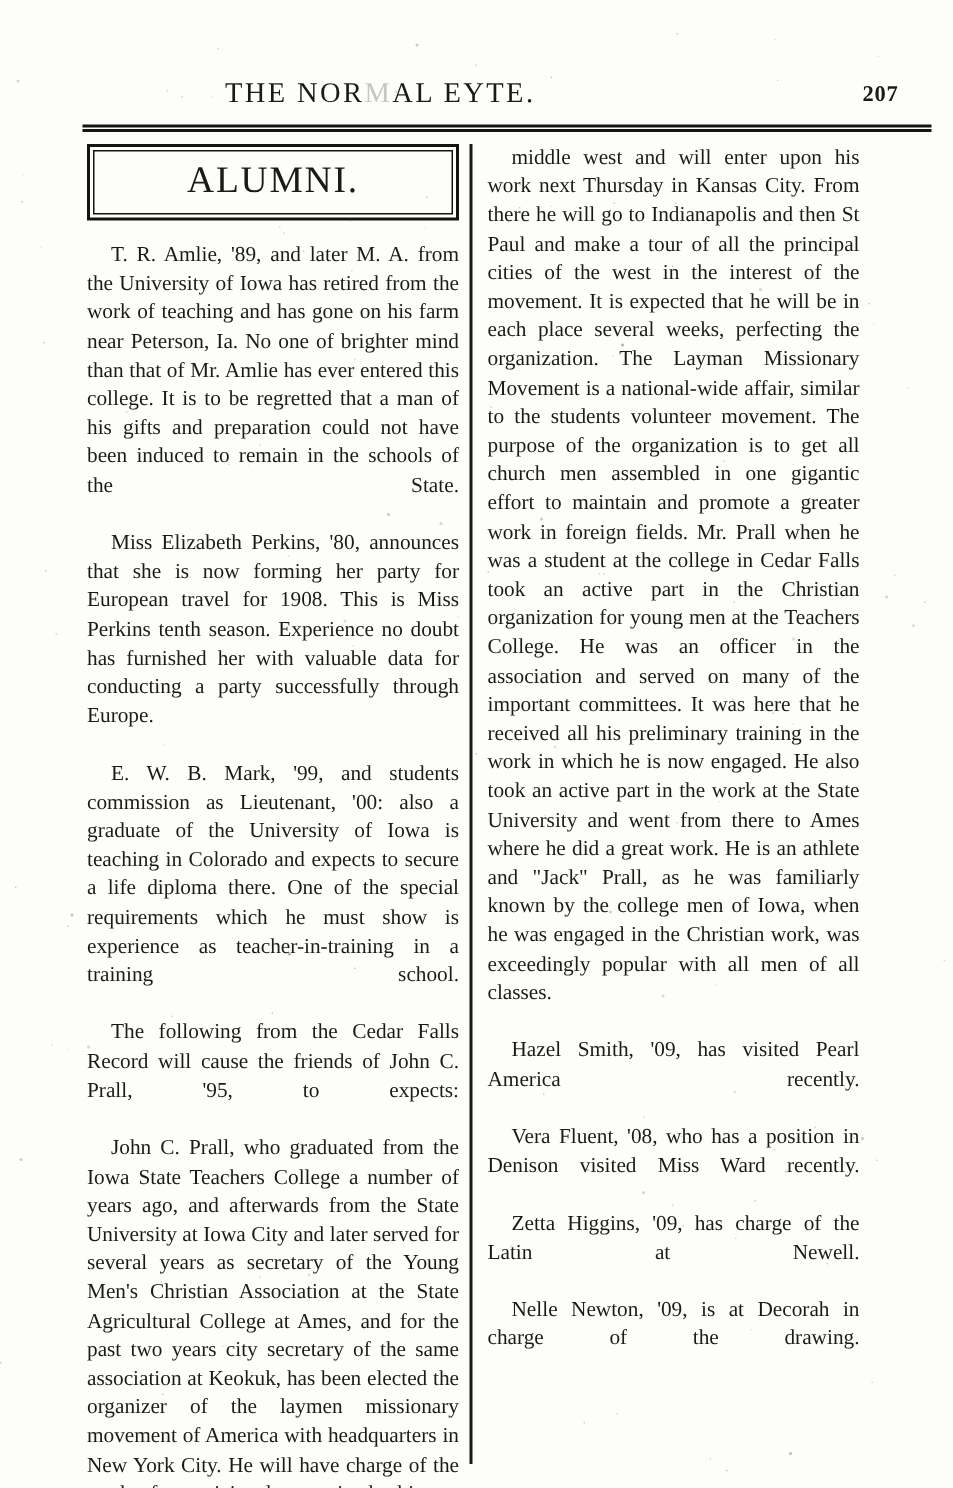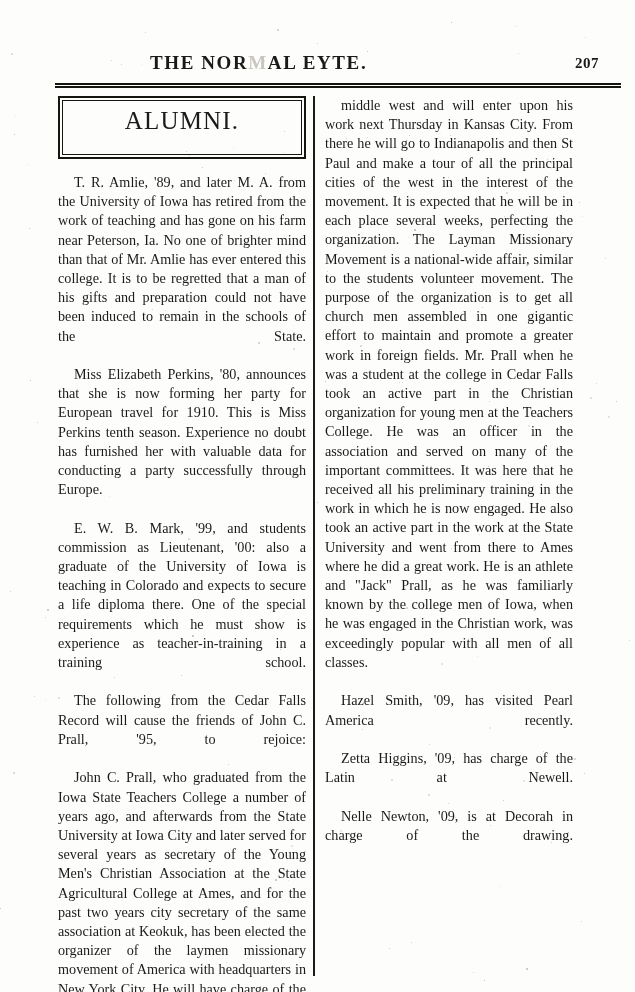--- a/index.html
+++ b/index.html
@@ -35,21 +35,21 @@
     top: 52px;
     left: 62px;
     right: 18px;
     height: 28px;
   }
   .masthead-title {
     position: absolute;
     left: 88px;
     top: 0;
     font-size: 19px;
-    font-weight: bold;
+    font-weight: normal;
     letter-spacing: 1.6px;
     white-space: nowrap;
   }
   .masthead-title .faded {
     color: #c9c6bf;
   }
   .folio {
     position: absolute;
     right: 18px;
     top: 3px;
@@ -103,21 +103,21 @@
   }
 
   
   .section-box {
     border: 2px solid #16140f;
     padding: 2px;
     margin-bottom: 14px;
   }
   .section-box-inner {
     border: 1px solid #16140f;
-    padding: 7px 4px 21px;
+    padding: 7px 4px 9px;
     text-align: center;
   }
   .section-title {
     font-size: 25px;
     letter-spacing: 1.2px;
     line-height: 1;
     font-weight: normal;
   }
 
   
@@ -305,29 +305,30 @@
   <div class="col-rule"></div>
 
   <div class="col col-left">
     <div class="section-box">
       <div class="section-box-inner">
         <div class="section-title">ALUMNI.</div>
       </div>
     </div>
     <div id="left-body">
         <p class="para">T. R. Amlie, '89, and later M. A. from the University of Iowa  has retired from the work of teaching and has gone  on his farm near Peterson, Ia. No one of brighter mind than that of Mr. Amlie has ever entered this college.  It is to be regretted that a man of his gifts and preparation could not have been induced to remain in the  schools of the State.</p>
-        <p class="para">Miss Elizabeth Perkins, '80, announces that she is now forming her party for European travel for 1910. This is Miss Perkins tenth season. Experience no doubt has furnished her with valuable data for conducting a party  successfully  through Europe.</p>
+        <p class="para">Miss Elizabeth Perkins, '80, announces that she is now forming her party for European travel for 1908. This is Miss Perkins tenth season. Experience no doubt has furnished her with valuable data for conducting a party  successfully  through Europe.</p>
         <p class="para">E. W. B. Mark, '99, and students commission as Lieutenant, '00: also a graduate of the University  of Iowa is teaching in Colorado  and expects  to  secure  a life diploma there.  One of the special requirements which he must show is  experience as teacher-in-training  in a training school.</p>
-        <p class="para">The following from  the  Cedar Falls Record will cause the friends of John C. Prall, '95, to rejoice:</p>
+        <p class="para">The following from  the  Cedar Falls Record will cause the friends of John C. Prall, '95, to expects:</p>
         <p class="para">John C. Prall, who graduated from the Iowa State Teachers College a number of years ago, and  afterwards from the State University at Iowa City and later served  for several years as secretary of the Young Men's Christian Association at the State Agricultural College at Ames, and for the past two years city secretary  of  the  same  association  at Keokuk, has been elected the organizer of the laymen missionary movement of America with headquarters in New York City.  He will have charge  of  the  work  of  organizing laymen in the biggest cities of  the</p>
       </div>
   </div>
 
   <div class="col col-right">
     <div id="right-body">
         <p class="para">middle west and will enter upon his work next Thursday in Kansas City. From there he will go to Indianapolis and then St Paul and make a tour of all the principal cities of the west in the interest of the movement.  It is expected that he will be in each place several weeks,  perfecting the organization.  The Layman  Missionary  Movement is  a national-wide affair, similar to  the students volunteer movement.  The purpose of the organization is  to get all church men assembled in one gigantic effort  to  maintain  and promote a greater work in foreign fields.  Mr. Prall when he was  a student at the college in Cedar Falls took an active part in the Christian organization for young men at  the Teachers College.  He was an officer in the association and served on many of the important committees.  It was here that he received all his preliminary training in  the work in which he is now engaged. He also took an active part in the work at the State University  and went from there to Ames  where he did a great work.  He is an athlete and "Jack" Prall, as he was familiarly known by the college men  of Iowa, when he was engaged in  the Christian work,  was  exceedingly popular with all men of all classes.</p>
         <p class="para">Hazel Smith,  '09,  has  visited Pearl America recently.</p>
+        <p class="para">Vera Fluent, '08, who has a position in Denison visited Miss Ward recently.</p>
         <p class="para">Zetta Higgins, '09, has charge of the Latin at Newell.</p>
         <p class="para">Nelle Newton, '09, is at Decorah in charge of the drawing.</p>
       </div>
   </div>
 
 </div>
 
 </body></html>

